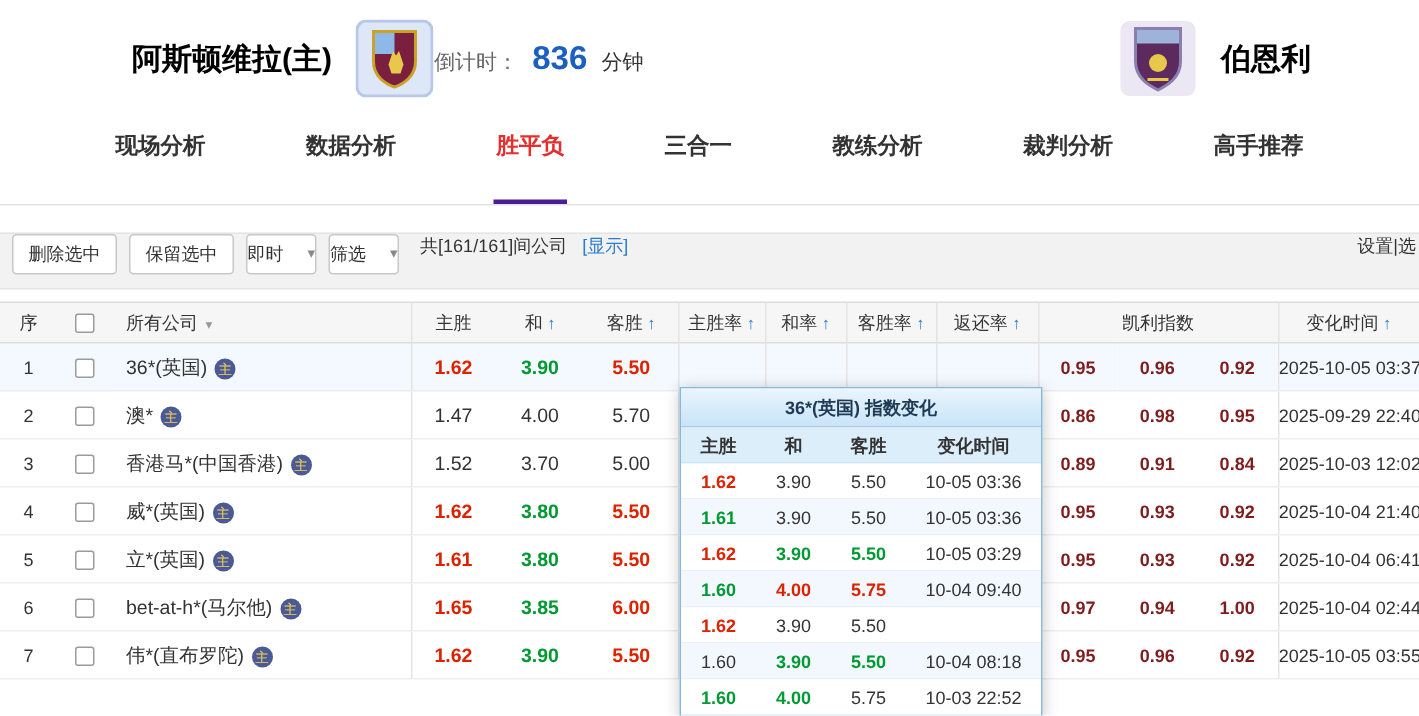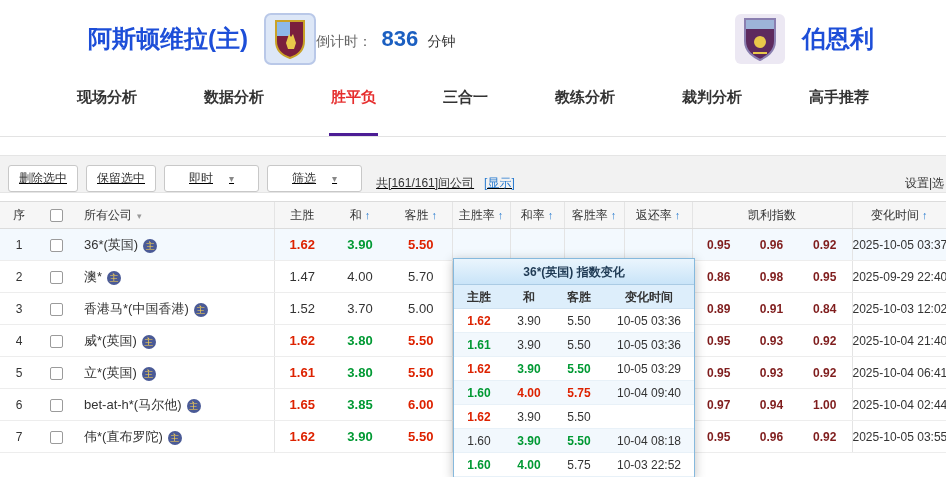--- a/index.html
+++ b/index.html
@@ -13,40 +13,40 @@
   .topbar-pill { display:flex; align-items:center; gap:9px; background:#f4f4f5;
     border-radius:4px; padding:5px 16px; font-size:13px; color:#333; }
   .league-badge { background:#fbdfe8; color:#e0325f; font-size:12px; padding:1px 7px;
     border-radius:2px; cursor:pointer; }
 
   
   .team-row { height:78px; display:flex; align-items:center; }
   .team { display:flex; align-items:center; gap:16px; }
   .team.home { margin-left:88px; }
   .team.away { margin-right:72px; }
-  .team-name { font-size:24px; font-weight:bold; color:#1d4ed8; }
+  .team-name { font-size:20px; font-weight:bold; color:#000000; }
   .crest { width:52px; height:52px; display:inline-block; }
   .countdown { flex:1; white-space:nowrap; }
   .cd-label { color:#666; font-size:14px; }
   .cd-value { color:#1b5fc1; font-size:22px; font-weight:bold; margin:0 5px; }
   .cd-unit { color:#333; font-size:14px; }
 
   
   .tabs { display:flex; justify-content:center; gap:63px; border-bottom:1px solid #e3e3e3; }
   .tab { font-size:15px; font-weight:bold; color:#333; padding:10px 2px 12px; cursor:pointer; }
   .tab.active { color:#e62e2e; border-bottom:3px solid #4c1d95; padding-bottom:26px; }
 
   
   .toolbar { margin-top:18px; height:38px; background:#f2f2f2; border-top:1px solid #e5e5e5;
-    border-bottom:1px solid #e5e5e5; display:flex; align-items:flex-end; gap:8px;
-    padding:0 8px; position:relative;text-decoration:underline; }
+    border-bottom:1px solid #e5e5e5; display:flex; align-items:flex-start; gap:8px;
+    padding:0 8px; position:relative; }
   .tb-btn { background:#fff; border:1px solid #c8c8c8; border-radius:3px; font-size:12px;
     color:#333; padding:4px 10px; cursor:pointer; }
   .tb-select { background:#fff; border:1px solid #c8c8c8; border-radius:3px; font-size:12px;
-    color:#333; padding:4px 24px; display:flex; align-items:center; gap:16px; cursor:pointer; }
+    color:#333; padding:4px 0; display:flex; align-items:center; gap:16px; cursor:pointer; }
   .caret { color:#888; font-size:10px; }
   .tb-text { font-size:12px; color:#333; margin-left:6px; }
   .tb-link { font-size:12px; color:#2a7cd0; cursor:pointer; margin-left:2px; }
   .tb-settings { position:absolute; right:2px; font-size:12px; color:#333; white-space:nowrap; cursor:pointer; }
 
   
   table { width:946px; margin-top:8px; border-collapse:collapse; table-layout:fixed; }
   thead th { background:#f6f6f6; height:27px; font-size:12px; font-weight:normal; color:#333;
     border-top:1px solid #dcdcdc; border-bottom:1px solid #dcdcdc; text-align:center; }
   th.th-company { text-align:left; padding-left:10px; }

